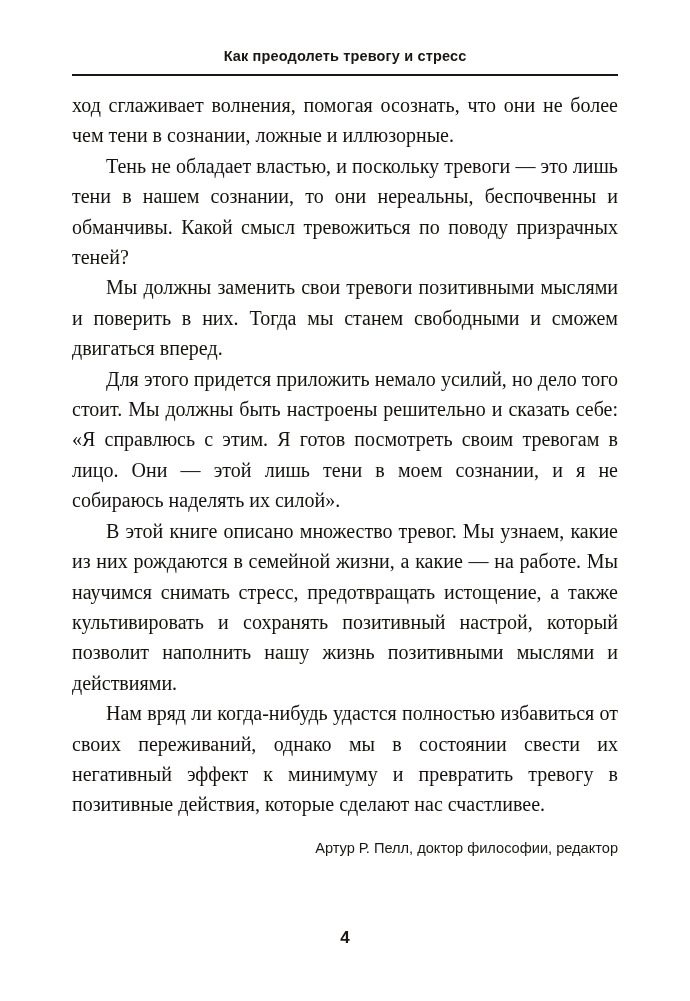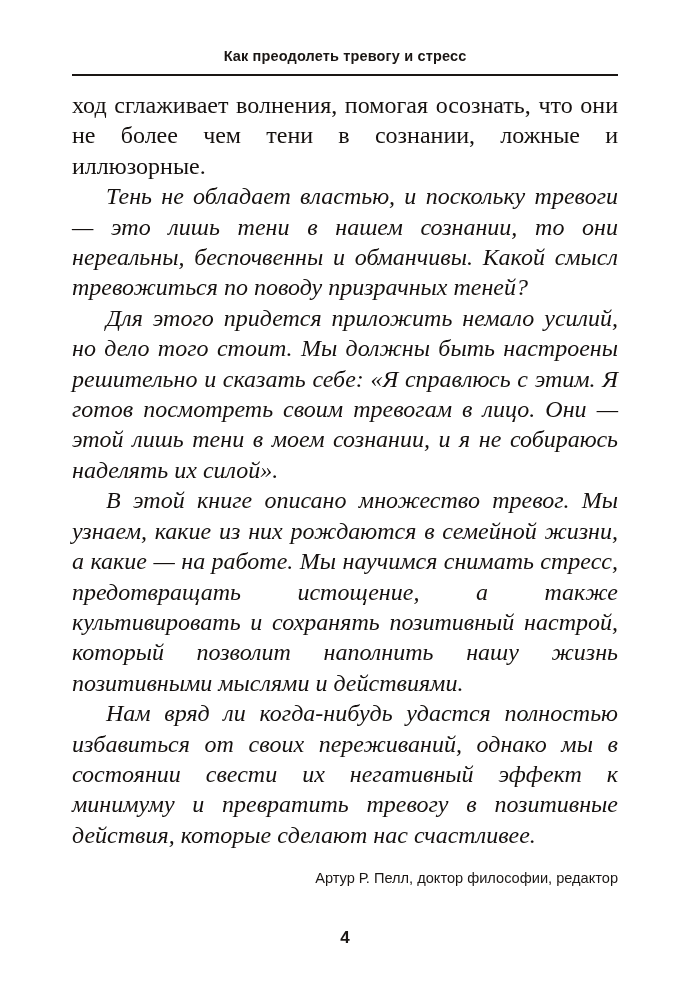--- a/index.html
+++ b/index.html
@@ -43,30 +43,29 @@
   }
   .body-block {
     position: absolute;
     top: 90px;
     left: 72px;
     width: 546px;
   }
   p.para {
     margin: 0;
     font-family: "Liberation Serif", serif;
-    font-size: 24px;
+    font-size: 20px;
     line-height: 30.4px;
     text-align: justify;
     text-justify: inter-word;
     color: #15110f;
     hyphens: manual;
   }
   p.para.indent {
     text-indent: 34px;
-    font-style: italic;
   }
   .signature {
     margin-top: 18px;
     text-align: right;
     font-family: "Liberation Sans", sans-serif;
     font-size: 14.6px;
     line-height: 20px;
     color: #1a1614;
   }
   .folio {
@@ -86,20 +85,21 @@
 
 <div class="page">
 
   <div class="running-head">Как преодолеть тревогу и стресс</div>
 
   <div class="head-rule"></div>
 
   <div class="body-block">
     <p class="para">ход сглаживает волнения, помогая осознать, что они не более чем тени в сознании, ложные и иллюзорные.</p>
     <p class="para indent">Тень не обладает властью, и поскольку тревоги — это лишь тени в нашем сознании, то они нереальны, беспочвенны и обманчивы. Какой смысл тревожиться по поводу призрачных теней?</p>
+    <p class="para indent">Мы должны заменить свои тревоги позитивными мыслями и поверить в них. Тогда мы станем свободными и сможем двигаться вперед.</p>
     <p class="para indent">Для этого придется приложить немало усилий, но дело того стоит. Мы должны быть настроены решительно и сказать себе: «Я справлюсь с этим. Я готов посмотреть своим тревогам в лицо. Они — этой лишь тени в моем сознании, и я не собираюсь наделять их силой».</p>
     <p class="para indent">В этой книге описано множество тревог. Мы узнаем, какие из них рождаются в семейной жизни, а какие — на работе. Мы научимся снимать стресс, предотвращать истощение, а также культивировать и сохранять позитивный настрой, который позволит наполнить нашу жизнь позитивными мыслями и действиями.</p>
     <p class="para indent">Нам вряд ли когда-нибудь удастся полностью избавиться от своих переживаний, однако мы в состоянии свести их негативный эффект к минимуму и превратить тревогу в позитивные действия, которые сделают нас счастливее.</p>
 
     <div class="signature">Артур Р. Пелл, доктор философии, редактор</div>
   </div>
 
   <div class="folio">4</div>
 
 </div>

